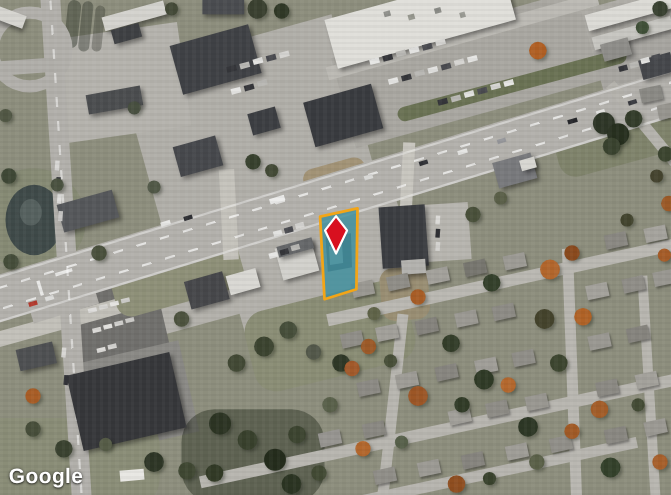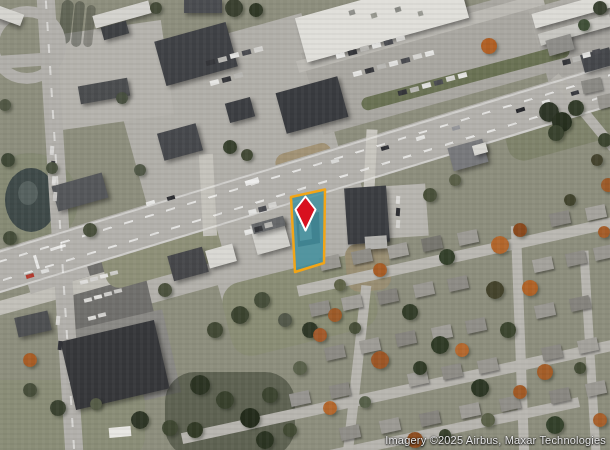--- a/index.html
+++ b/index.html
@@ -314,14 +314,14 @@
     </div>
   <div class="grain"></div>
 
   <svg id="overlay-svg" width="610" height="450" viewBox="0 0 610 450">
     <polygon points="291,197 325,189.5 324,263 295,272" fill-opacity="0.82" stroke-width="2.5" stroke-linejoin="round" fill="#3E8F9E" stroke="#F2A517"></polygon>
     <polygon points="296,216 319,212 320,243 298,247" fill="#266a7a" fill-opacity="0.4"></polygon>
     <polygon points="299,224 311,222 312,239 300,241" fill="#67aab6" fill-opacity="0.45"></polygon>
     <polygon points="305.5,196.5 315.5,209.5 305.5,230.5 295.5,209.5" stroke-width="2" stroke-linejoin="round" fill="#D8101F" stroke="#FFFFFF"></polygon>
   </svg>
 
-  <div class="attribution">Imagery ©2025 Airbus, Maxar Technologies</div>
+  <div class="google-logo">Google</div>
 </div>
 
 </body></html>

